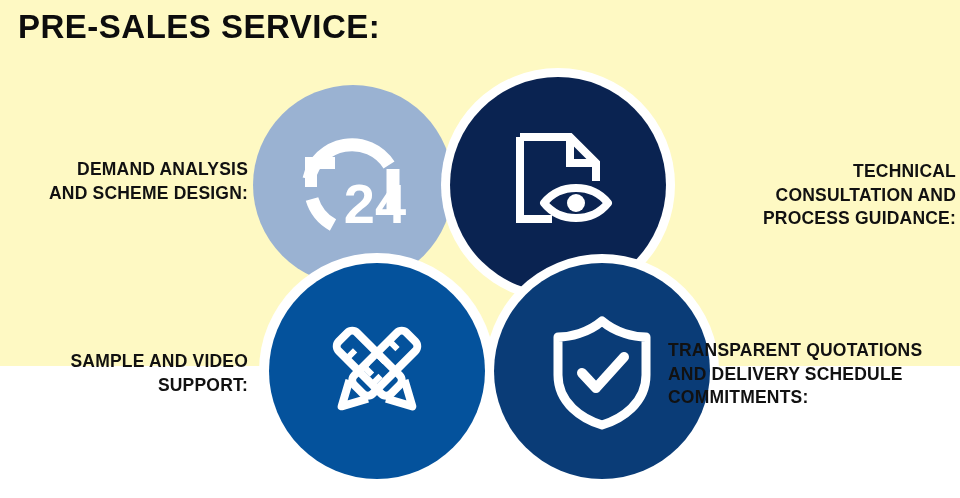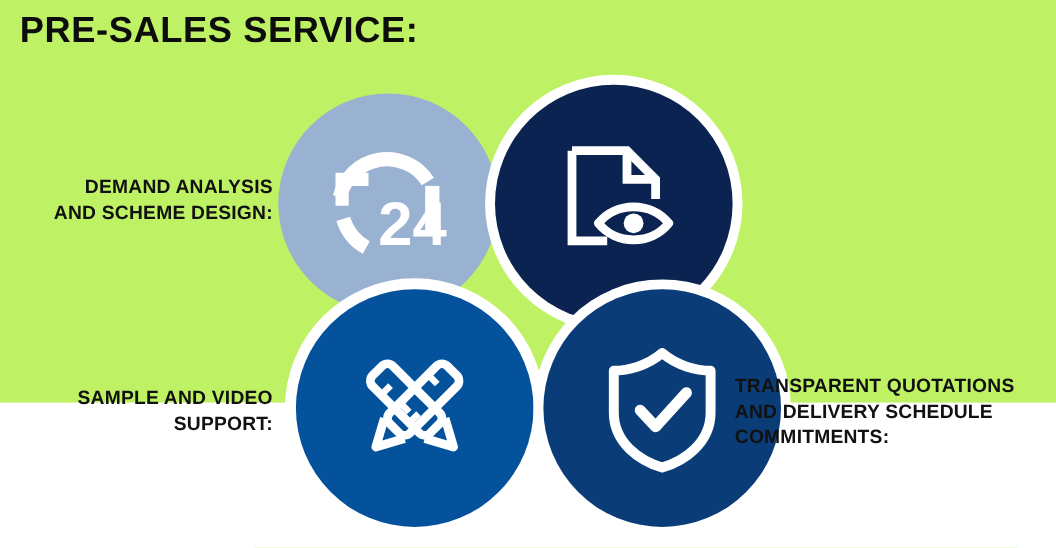--- a/index.html
+++ b/index.html
@@ -10,21 +10,21 @@
     width: 960px;
     height: 498px;
     background: #ffffff;
     font-family: "Liberation Sans", sans-serif;
     overflow: hidden;
   }
   .page {
     position: relative;
     width: 960px;
     height: 366px;
-    background: #bef264;
+    background: #fef9c3;
   }
   .page-title {
     position: absolute;
     left: 18px;
     top: 8px;
     font-size: 33px;
     font-weight: bold;
     letter-spacing: 0.5px;
     color: #0d0d0d;
     white-space: nowrap;
@@ -139,20 +139,23 @@
                C 20 48 44 32 44 4
                L 44 -34
                C 32 -34 14 -38 0 -50 Z" fill="none" stroke="#ffffff" stroke-width="9" stroke-linejoin="round"></path>
       <path d="M -20 2 L -6 17 L 22 -14" fill="none" stroke="#ffffff" stroke-width="10" stroke-linecap="round" stroke-linejoin="round"></path>
     </g>
   </svg>
 
   <div class="label label-left" id="label-demand">DEMAND ANALYSIS
 AND SCHEME DESIGN:</div>
 
+  <div class="label label-right" id="label-technical">TECHNICAL
+CONSULTATION AND
+PROCESS GUIDANCE:</div>
 
   <div class="label label-left" id="label-sample">SAMPLE AND VIDEO
 SUPPORT:</div>
 
   <div class="label label-right" id="label-transparent">TRANSPARENT QUOTATIONS
 AND DELIVERY SCHEDULE
 COMMITMENTS:</div>
 
 </div>
 

